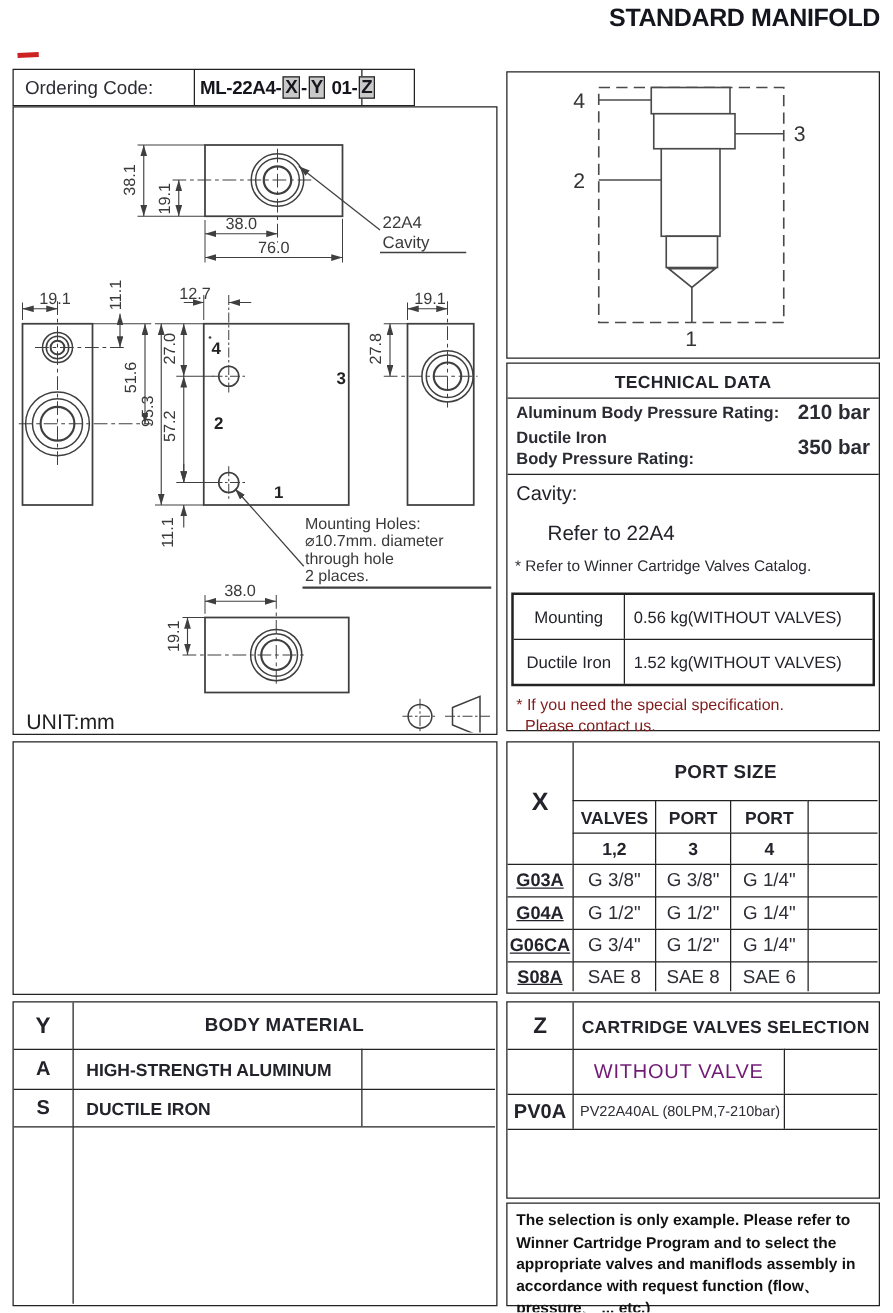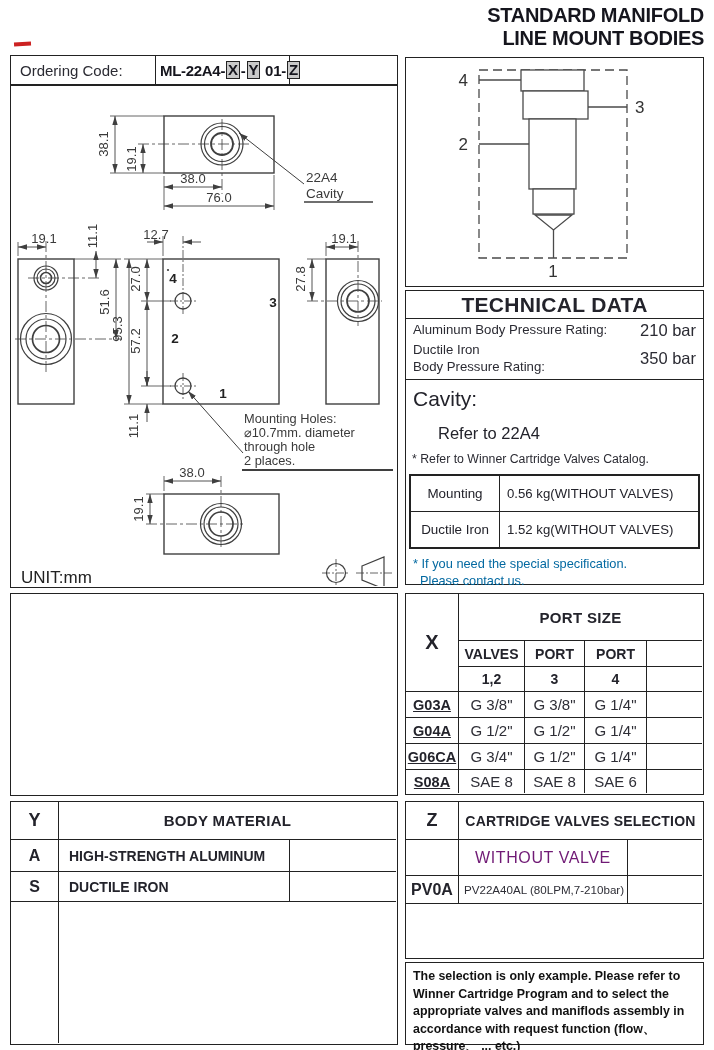--- a/index.html
+++ b/index.html
@@ -4,21 +4,21 @@
 <style>
   html,body{margin:0;padding:0;background:#fff;}
   body{font-family:"Liberation Sans", sans-serif;color:#23232b;}
   #page{position:relative;width:714px;height:1050px;background:#fff;overflow:hidden;}
   .box{position:absolute;border:1.5px solid #222;box-sizing:border-box;background:#fff;}
   
   .title{position:absolute;top:4px;right:10px;text-align:right;font-weight:bold;
          font-size:20px;line-height:1.14;color:#15151d;letter-spacing:-0.3px;}
   .reddash{position:absolute;left:14px;top:42px;width:17px;height:3.5px;background:#cc2222;transform:rotate(-3deg);}
   
-  .obox{left:10px;top:55px;width:388px;height:30px;display:flex;align-items:stretch;}
+  .obox{left:10px;top:55px;width:322px;height:30px;display:flex;align-items:stretch;}
   .olabel{width:145px;display:flex;align-items:center;padding-left:9px;font-size:15px;color:#2b2b33;border-right:1.5px solid #222;box-sizing:border-box;}
   .ocode{width:134px;display:flex;align-items:center;padding-left:4px;font-size:15px;font-weight:bold;letter-spacing:-0.3px;border-right:1.5px solid #222;box-sizing:border-box;white-space:pre;color:#15151d;}
   .hl{background:#c9c9c9;border:1.4px solid #222;padding:0 1px;margin:0 1px;line-height:1.05;}
   
   .cell{display:flex;align-items:center;justify-content:center;box-sizing:border-box;overflow:hidden;}
   .bl{border-left:1.4px solid #222;} .bt{border-top:1.4px solid #222;}
   .left{justify-content:flex-start;text-align:right;}
   
   .pgrid{left:405px;top:593px;width:299px;height:202px;display:grid;
          grid-template-columns:52px 66px 60px 62px 56px;
@@ -39,54 +39,53 @@
   .zgrid{left:405px;top:801px;width:299px;height:158px;display:grid;
          grid-template-columns:52px 169px 75px;
          grid-template-rows:37px 36px 28px 53px;}
   .ztitle{grid-column:2/4;font-weight:bold;font-size:14px;letter-spacing:0.2px;}
   .zwv{font-size:16px;letter-spacing:0.6px;color:#701a75;}
   .zcode{font-weight:bold;font-size:16px;}
   .zval{font-size:11.6px;color:#2e2e36;padding-left:5px;}
   .zempty{grid-column:1/4;}
   
   .tbox{left:405px;top:290px;width:299px;height:295px;}
-  .thead{height:27px;border-bottom:1.5px solid #222;display:flex;align-items:center;justify-content:center;font-weight:bold;font-size:21px;letter-spacing:0.3px;}
-  .trow{display:flex;align-items:center;justify-content:space-between;padding:2px 7px 0 7px;}
+  .thead{height:27px;border-bottom:1.5px solid #222;display:flex;align-items:center;justify-content:center;font-weight:bold;font-size:14px;letter-spacing:0.3px;}
+  .trow{display:flex;align-items:center;justify-content:space-between;padding:2px 7px 0 7px;font-weight:bold;}
   .tlabel{font-size:13.2px;color:#2b2b33;line-height:1.25;}
   .tval{font-size:16.5px;color:#2b2b33;white-space:nowrap;}
   .tratings{border-bottom:1.5px solid #222;padding-bottom:4px;}
   .tcavity{height:86px;}
-  .tcav1{font-size:21px;margin:7px 0 0 7px;}
+  .tcav1{font-size:16px;margin:7px 0 0 7px;}
   .tcav2{font-size:16.5px;margin:13px 0 0 32px;}
   .tcav3{font-size:12.3px;margin:9px 0 0 6px;color:#2b2b33;}
   .wtable{margin:1px 3px 0 3px;border:2px solid #222;}
   .wrow{display:flex;height:35px;align-items:center;}
   .wrow + .wrow{border-top:1.5px solid #222;}
   .wmat{width:88px;align-self:stretch;display:flex;align-items:center;justify-content:center;border-right:1.5px solid #222;font-size:13.4px;}
   .wval{padding-left:7px;font-size:13.2px;}
-  .tnote{margin:7px 0 0 7px;font-size:12.8px;line-height:1.3;color:#0369a1;}
+  .tnote{margin:7px 0 0 7px;font-size:12.8px;line-height:1.3;color:#7f1d1d;}
   .tnote2{margin-left:7px;}
   
   .fnote{left:405px;top:962px;width:299px;height:83px;padding:5px 7px;font-size:12.4px;font-weight:bold;line-height:1.42;color:#121212;}
   
   svg text{font-family:"Liberation Sans", sans-serif;}
   .dimtxt{font-size:13px;fill:#3a3a3a;}
   .porttxt{font-size:13.5px;font-weight:bold;fill:#222;}
   .notetxt{font-size:12.8px;fill:#3a3a3a;}
   .unittxt{font-size:17px;fill:#222;}
   .schtxt{font-size:17px;fill:#333;}
 </style>
 </head>
 <body>
 
 <div id="page">
 
   <div class="title">
     <div>STANDARD MANIFOLD</div>
-    <div>LINE MOUNT BODIES</div>
   </div>
   <div class="reddash"></div>
 
   <div class="box obox">
     <div class="olabel">Ordering Code:</div>
     <div class="ocode"><span>ML-22A4-</span><span class="hl">X</span><span>-</span><span class="hl">Y</span><span> 01-</span><span class="hl">Z</span></div>
     <div style="flex:1"></div>
   </div>
 
   <div class="box" style="left:10px;top:85px;width:388px;height:503px;">

